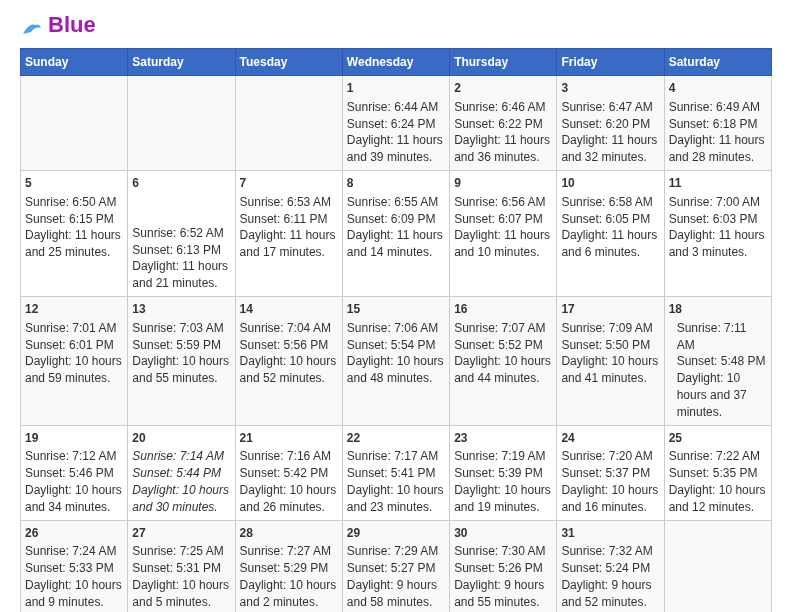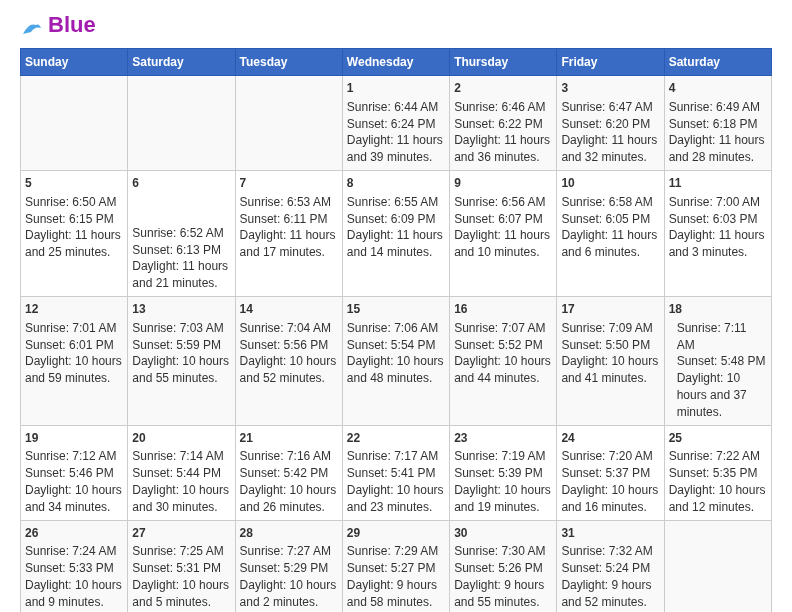--- a/index.html
+++ b/index.html
@@ -227,21 +227,21 @@
       </tr>
       <tr>
         <td style="height: 90px;">
           <span class="day-num">19</span>
           <div class="day-info" style="white-space: pre-line;">Sunrise: 7:12 AM
 Sunset: 5:46 PM
 Daylight: 10 hours and 34 minutes.</div>
         </td>
         <td style="height: 90px;">
           <span class="day-num">20</span>
-          <div class="day-info" style="white-space: pre-line;">Sunrise: 7:14 AM
+          <div class="day-info" style="white-space: pre-line; font-style: italic;">Sunrise: 7:14 AM
 Sunset: 5:44 PM
 Daylight: 10 hours and 30 minutes.</div>
         </td>
         <td style="height: 90px;">
           <span class="day-num">21</span>
           <div class="day-info" style="white-space: pre-line;">Sunrise: 7:16 AM
 Sunset: 5:42 PM
 Daylight: 10 hours and 26 minutes.</div>
         </td>
         <td style="height: 90px;">

